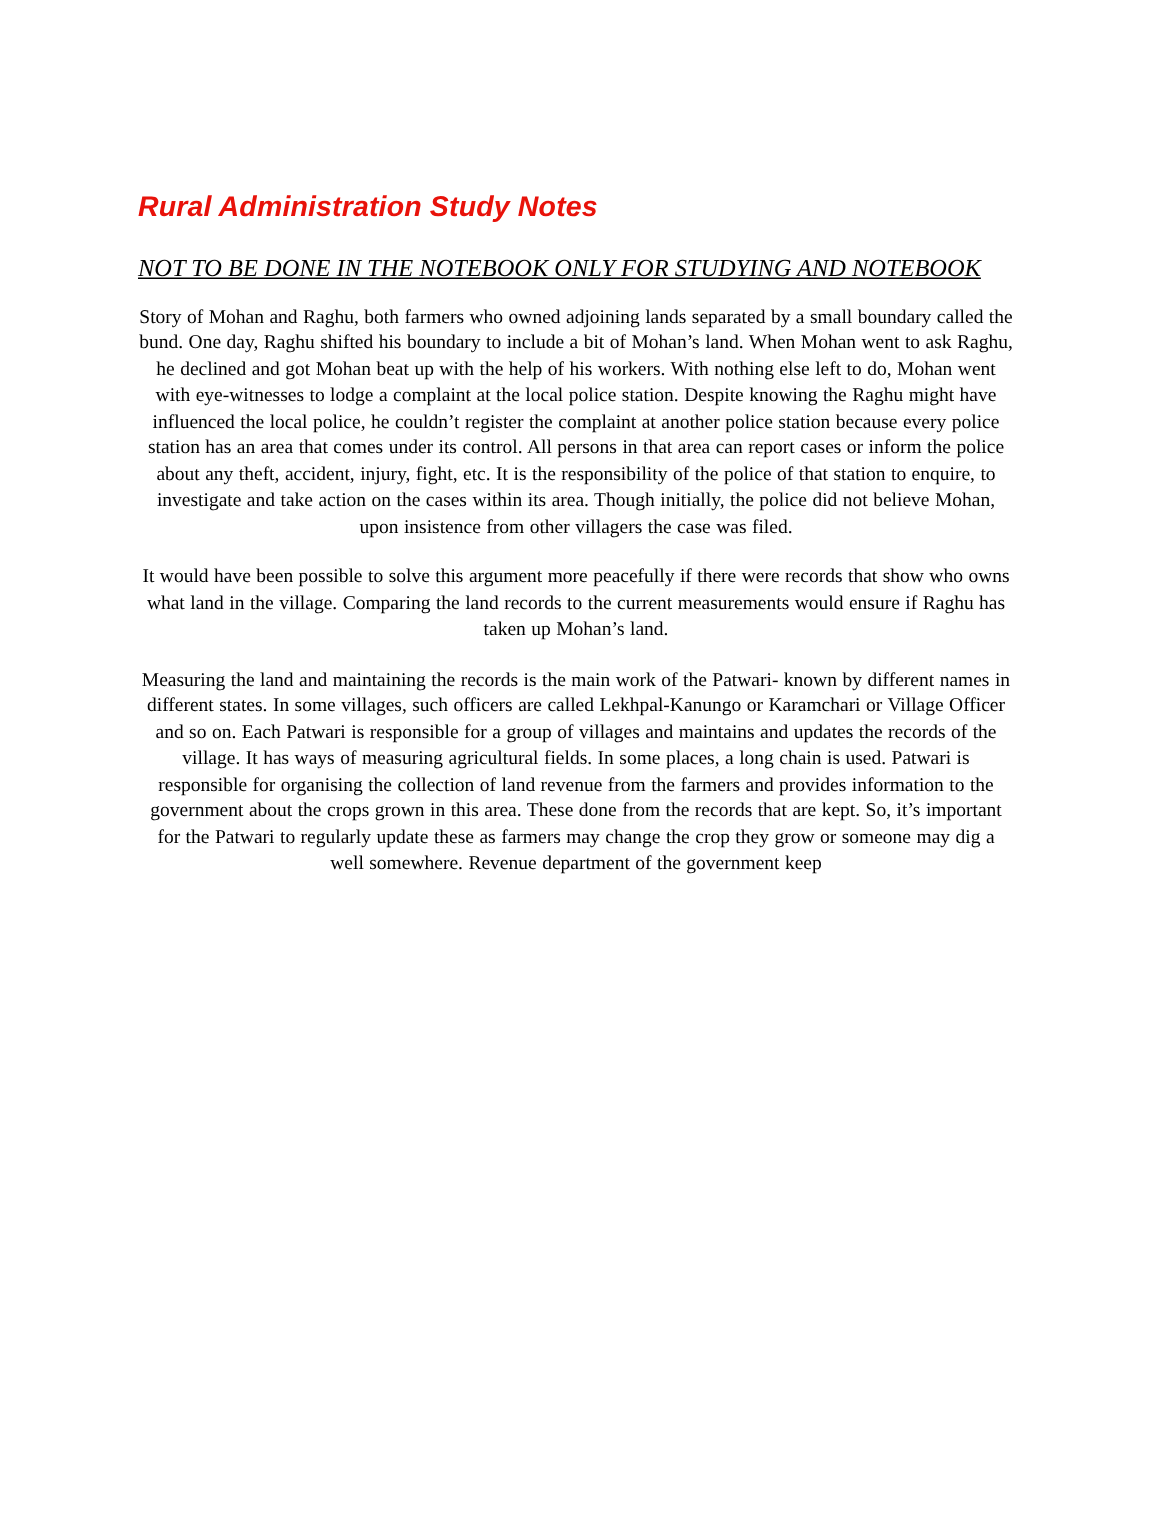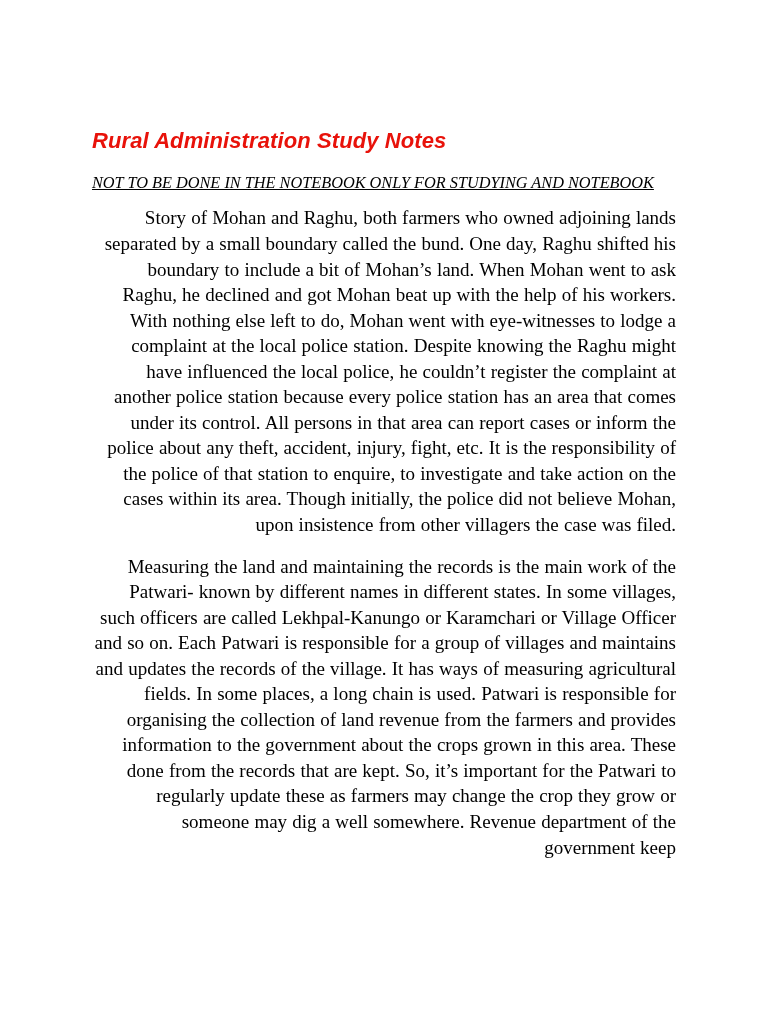--- a/index.html
+++ b/index.html
@@ -19,55 +19,56 @@
     width: 768px;
     height: 1024px;
     padding: 128px 92px 0 92px;
     background: #ffffff;
   }
   .doc-title {
     font-family: "Liberation Sans", sans-serif;
     font-weight: bold;
     font-style: italic;
     color: #e8120a;
-    font-size: 22px;
+    font-size: 19px;
     line-height: 1.18;
     margin: 0 0 18px 0;
     letter-spacing: 0.1px;
   }
   .subtitle {
     font-family: "Liberation Serif", serif;
     font-style: italic;
     font-weight: normal;
     font-size: 16.3px;
     line-height: 1.32;
     text-decoration: underline;
     margin: 0 0 12px 0;
     max-width: 586px;
   }
   p.body-par {
     font-family: "Liberation Serif", serif;
-    font-size: 19px;
+    font-size: 13px;
     line-height: 1.345;
     margin: 0 0 16px 0;
-    text-align: right;
+    text-align: center;
     max-width: 586px;
     word-spacing: 0.4px;
   }
   p.body-par:last-child {
     margin-bottom: 0;
   }
 </style>
 </head>
 <body>
 
 <div class="page">
 
   <h1 class="doc-title">Rural Administration Study Notes</h1>
 
   <div class="subtitle">NOT TO BE DONE IN THE NOTEBOOK ONLY FOR STUDYING AND NOTEBOOK</div>
 
   <p class="body-par">Story of Mohan and Raghu, both farmers who owned adjoining lands separated by a small boundary called the bund. One day, Raghu shifted his boundary to include a bit of Mohan’s land. When Mohan went to ask Raghu, he declined and got Mohan beat up with the help of his workers. With nothing else left to do, Mohan went with eye-witnesses to lodge a complaint at the local police station. Despite knowing the Raghu might have influenced the local police, he couldn’t register the complaint at another police station because every police station has an area that comes under its control. All persons in that area can report cases or inform the police about any theft, accident, injury, fight, etc. It is the responsibility of the police of that station to enquire, to investigate and take action on the cases within its area. Though initially, the police did not believe Mohan, upon insistence from other villagers the case was filed.</p>
 
+  <p class="body-par">It would have been possible to solve this argument more peacefully if there were records that show who owns what land in the village. Comparing the land records to the current measurements would ensure if Raghu has taken up Mohan’s land.</p>
 
   <p class="body-par">Measuring the land and maintaining the records is the main work of the Patwari- known by different names in different states. In some villages, such officers are called Lekhpal-Kanungo or Karamchari or Village Officer and so on. Each Patwari  is responsible for a group of villages and maintains and updates the records of the village. It has ways of measuring agricultural fields. In some places, a long chain is used. Patwari is responsible for organising the collection of land revenue from the farmers and provides information to the government about the crops grown in this area. These done from the records that are kept. So, it’s important for the Patwari to regularly update these as farmers may change the crop they grow or someone may dig a well somewhere. Revenue department of the government keep</p>
 
 </div>
 
 </body></html>

